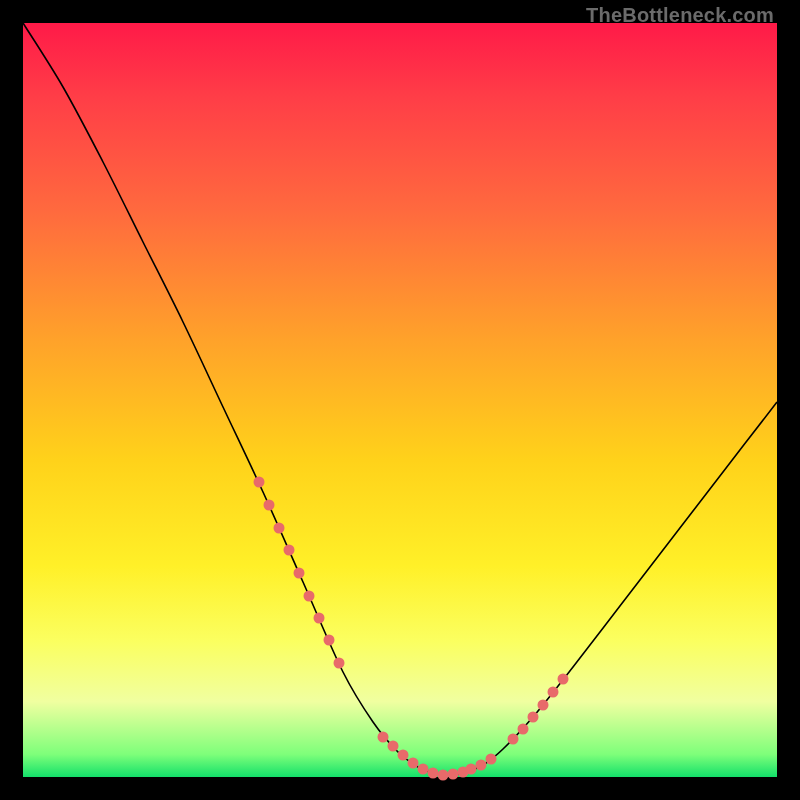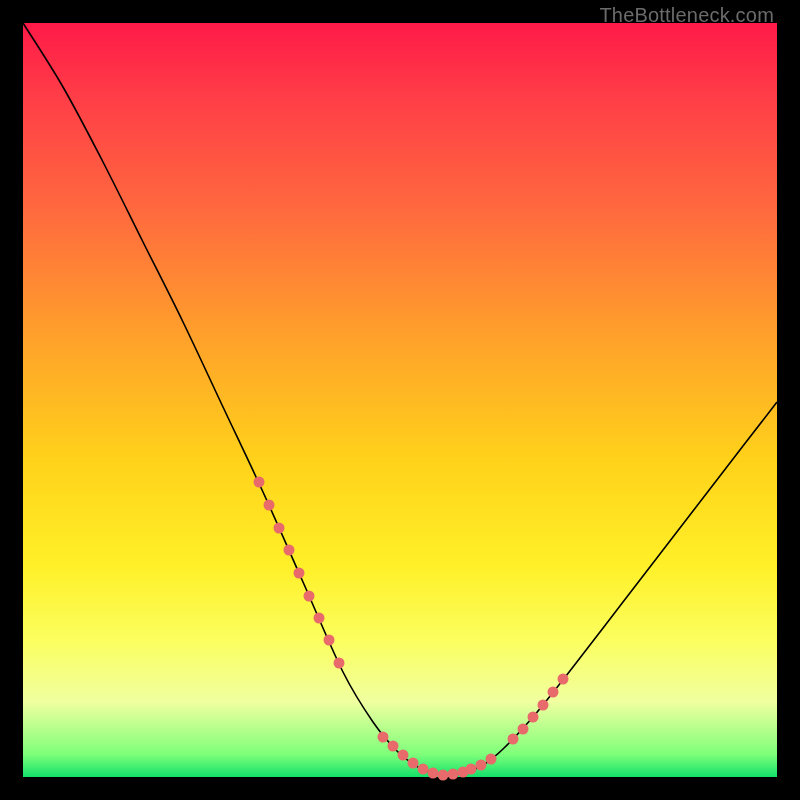--- a/index.html
+++ b/index.html
@@ -27,21 +27,21 @@
       #f0ffa0 90%,
       #7eff7a 97%,
       #13e06a 100%);
   }
   .watermark {
     position: absolute;
     top: 4px;
     right: 26px;
     font-family: Arial, Helvetica, sans-serif;
     font-size: 20px;
-    font-weight: 400;
+    font-weight: 700;
     color: #6b6b6b;
     letter-spacing: 0.2px;
   }
   svg.curve {
     position: absolute;
     left: 0; top: 0;
     width: 754px; height: 754px;
     overflow: visible;
   }
   .curve-path { fill: none; stroke: #000; stroke-width: 1.6; }

